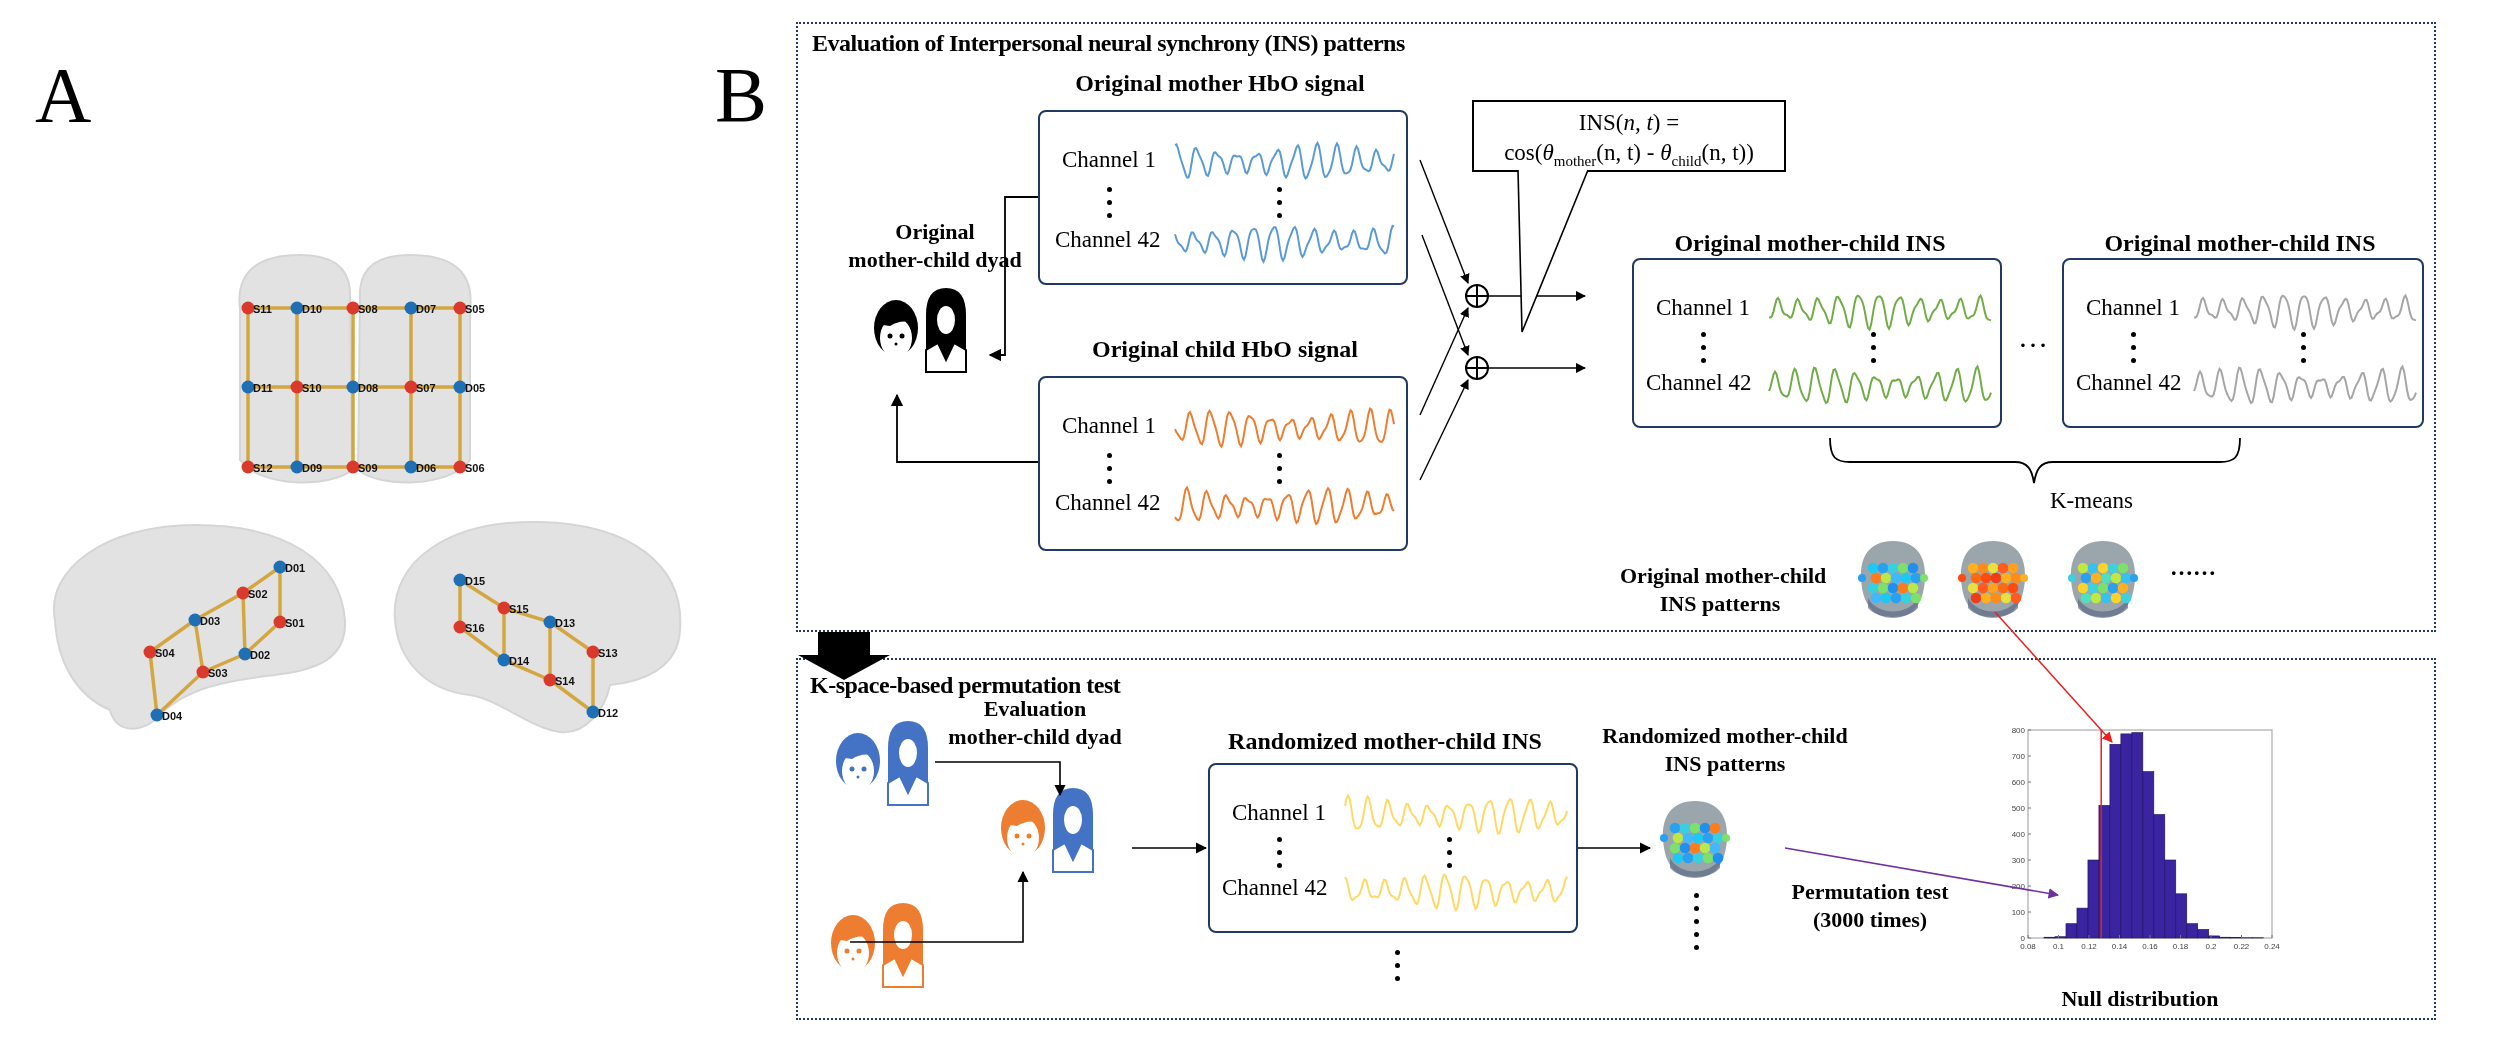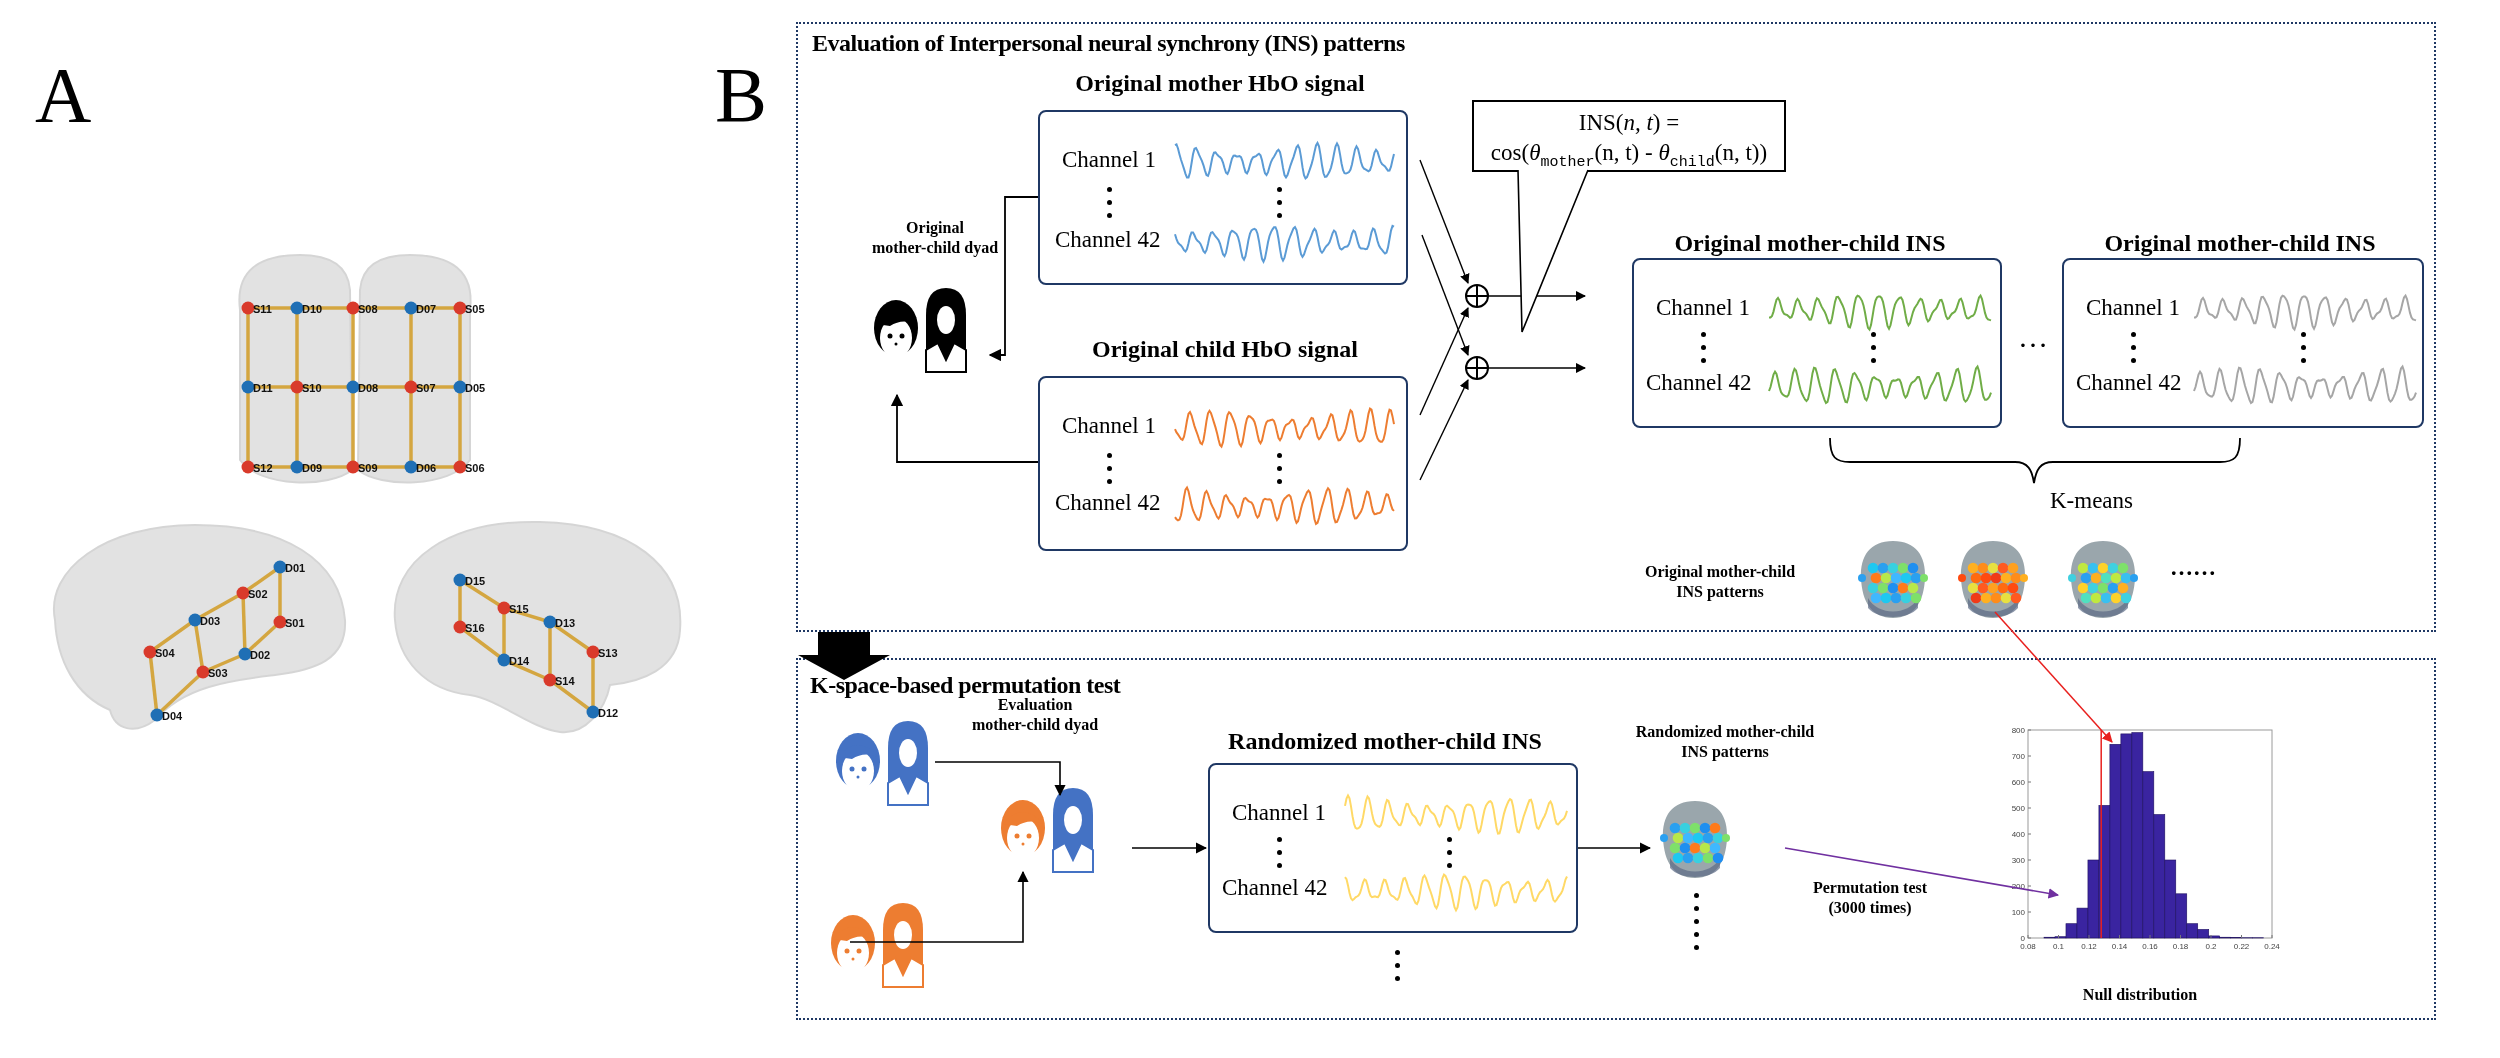--- a/index.html
+++ b/index.html
@@ -6,25 +6,25 @@
   body{width:2500px;height:1058px;position:relative;overflow:hidden;font-family:"Liberation Serif","DejaVu Serif",serif;color:#000;}
   .abs{position:absolute;}
   .panel-letter{font-size:78px;font-family:"Liberation Serif",serif;}
   .section{position:absolute;border:2px dotted #1f3864;box-sizing:border-box;}
   .sec-title{position:absolute;font-weight:bold;font-size:24px;white-space:nowrap;letter-spacing:-0.5px;}
   .box{position:absolute;border:2.5px solid #1f3864;border-radius:8px;box-sizing:border-box;background:#fff;text-align:right;}
   .box-title{position:absolute;font-weight:bold;font-size:24px;white-space:nowrap;text-align:center;}
   .ch{position:absolute;font-size:23px;white-space:nowrap;}
   .vdots{position:absolute;width:6px;}
   .vdots i{display:block;width:5px;height:5px;border-radius:50%;background:#000;margin:0 0 8px 0;}
-  .bold-label{position:absolute;font-weight:bold;font-size:16px;text-align:center;line-height:1.25;white-space:nowrap;}
+  .bold-label{position:absolute;font-weight:bold;font-size:22px;text-align:center;line-height:1.25;white-space:nowrap;}
   .plain-label{position:absolute;font-size:23px;white-space:nowrap;}
   .formula{position:absolute;border:2px solid #000;background:#fff;text-align:center;font-size:23px;line-height:1.3;box-sizing:border-box;padding-top:6px;}
   .formula i{font-style:italic;}
-  .formula sub{font-size:15px;font-family:Liberation Mono, monospace;}
+  .formula sub{font-size:15px;}
   svg{position:absolute;overflow:visible;}
   .hist-tick{font-family:"Liberation Sans",sans-serif;font-size:8px;fill:#444;}
 </style>
 </head>
 <body>
 
 <div class="abs panel-letter" style="left:35px;top:50px;">A</div>
 <div class="abs panel-letter" style="left:715px;top:50px;">B</div>
 
 <svg id="brain-top" style="left:220px;top:250px;" width="270" height="240">

